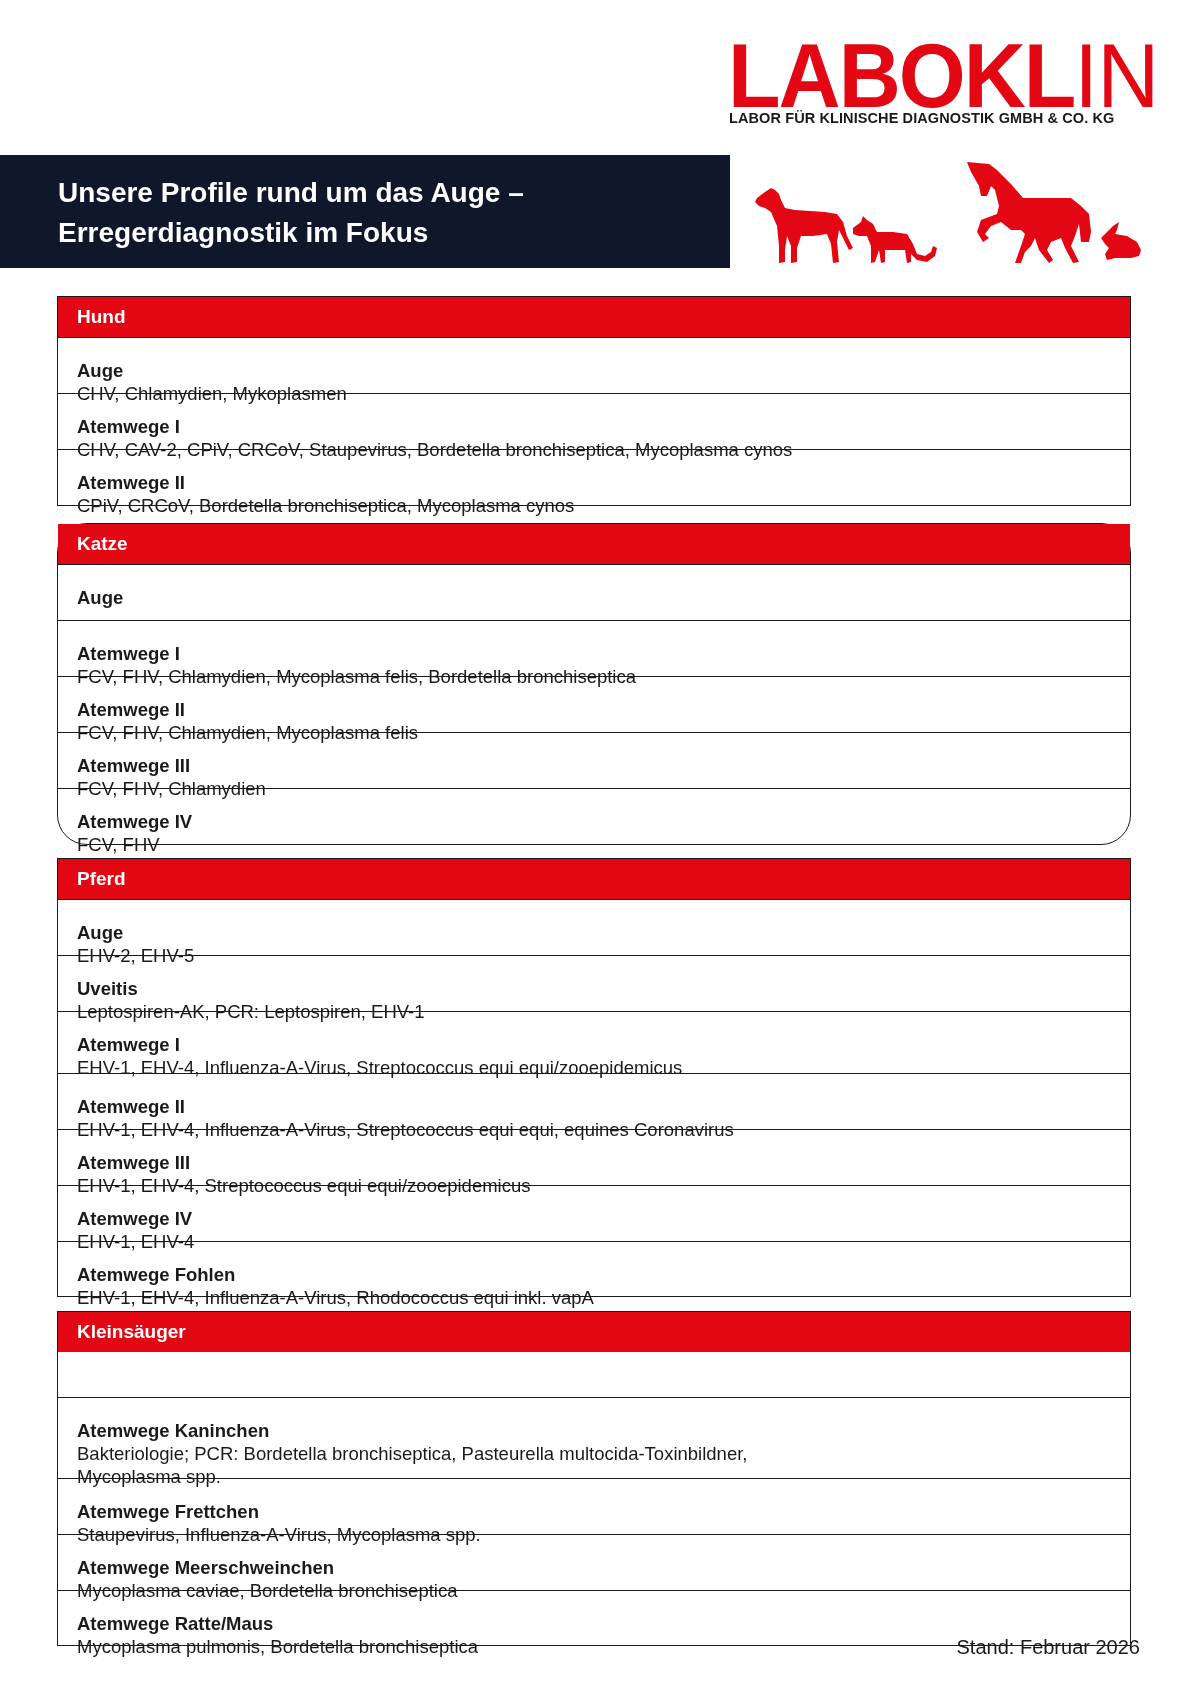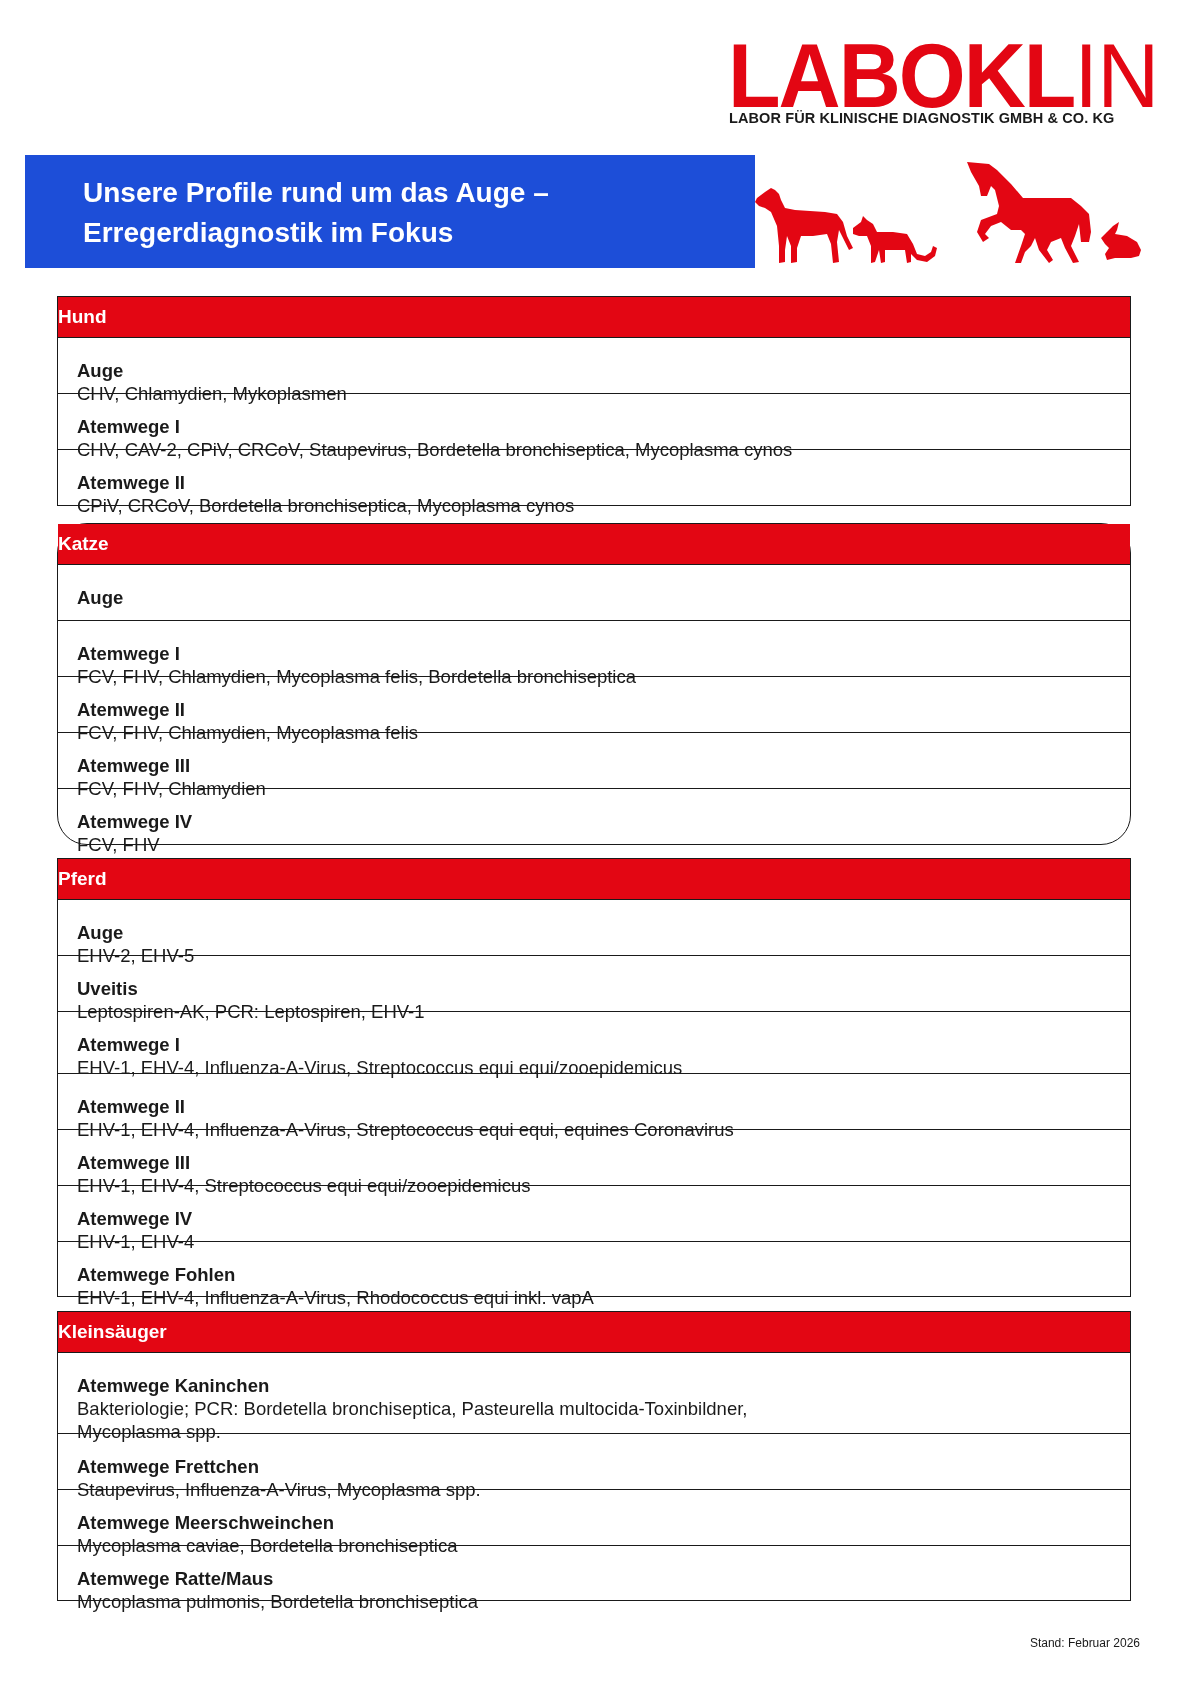--- a/index.html
+++ b/index.html
@@ -5,33 +5,33 @@
   html, body { margin: 0; padding: 0; background: #ffffff; }
   body { width: 1190px; height: 1683px; position: relative; overflow: hidden;
          font-family: "Liberation Sans", "DejaVu Sans", sans-serif; color: #1a1a1a; }
 
   .logo { position: absolute; left: 728px; top: 38px; width: 412px; height: 90px; }
   .logo-word { position: absolute; left: 0; top: 0; font-weight: bold; font-size: 86px; line-height: 72px;
                color: #e30613; letter-spacing: -2px; white-space: nowrap; transform: scaleY(1.05); transform-origin: top left; }
   .logo-word .thin { font-weight: normal; letter-spacing: -1px; }
   .logo-sub { position: absolute; left: 1px; top: 72px; font-weight: bold; font-size: 14.5px; color: #1a1a1a; white-space: nowrap; letter-spacing: 0.1px; }
 
-  .banner { position: absolute; left: 0; top: 155px; width: 730px; height: 113px; background: #1d4ed8; margin-left: 25px; }
+  .banner { position: absolute; left: 0; top: 155px; width: 730px; height: 113px; background: #0f172a; }
   .banner-title { position: absolute; left: 58px; top: 18px; color: #fff; font-weight: bold; font-size: 28px; line-height: 40px; }
 
   .animals { position: absolute; left: 735px; top: 150px; width: 410px; height: 120px; }
 
   .section { position: absolute; left: 57px; width: 1074px; border: 1.5px solid #1a1a1a; box-sizing: border-box; }
-  .section-head { background: #e30613; color: #fff; font-weight: bold; font-size: 19px; height: 40px; line-height: 40px; }
+  .section-head { background: #e30613; color: #fff; font-weight: bold; font-size: 19px; height: 40px; line-height: 40px; padding-left: 19px; }
   .row { border-top: 1.5px solid #1a1a1a; padding: 21px 19px 0 19px; box-sizing: border-box; }
   .row:first-of-type { border-top: none; }
   .row-title { font-weight: bold; font-size: 18.5px; line-height: 23px; }
   .row-desc { font-size: 18.5px; line-height: 23px; }
 
-  .footer { position: absolute; right: 50px; top: 1636px; font-size: 12px; color: #1a1a1a; }
+  .footer { position: absolute; right: 50px; top: 1636px; font-size: 20px; color: #1a1a1a; }
 </style>
 </head>
 <body>
 
 <div class="logo">
   <div class="logo-word"><span>LABOKL</span><span class="thin">IN</span></div>
   <div class="logo-sub">LABOR FÜR KLINISCHE DIAGNOSTIK GMBH &amp; CO. KG</div>
 </div>
 
 <div class="banner">
@@ -126,21 +126,21 @@
     <div class="row-desc">EHV-1, EHV-4</div>
   </div>
   <div class="row" style="height:55px;">
     <div class="row-title">Atemwege Fohlen</div>
     <div class="row-desc">EHV-1, EHV-4, Influenza-A-Virus, Rhodococcus equi inkl. vapA</div>
   </div>
 </div>
 
 <div class="section" style="top:1311px;">
   <div class="section-head">Kleinsäuger</div>
-  <div class="row" style="height:81px;">
+  <div class="row" style="height:81px;margin-top:45px;">
     <div class="row-title">Atemwege Kaninchen</div>
     <div class="row-desc">Bakteriologie; PCR: Bordetella bronchiseptica, Pasteurella multocida-Toxinbildner,</div>
     <div class="row-desc">Mycoplasma spp.</div>
   </div>
   <div class="row" style="height:56px;">
     <div class="row-title">Atemwege Frettchen</div>
     <div class="row-desc">Staupevirus, Influenza-A-Virus, Mycoplasma spp.</div>
   </div>
   <div class="row" style="height:56px;">
     <div class="row-title">Atemwege Meerschweinchen</div>

